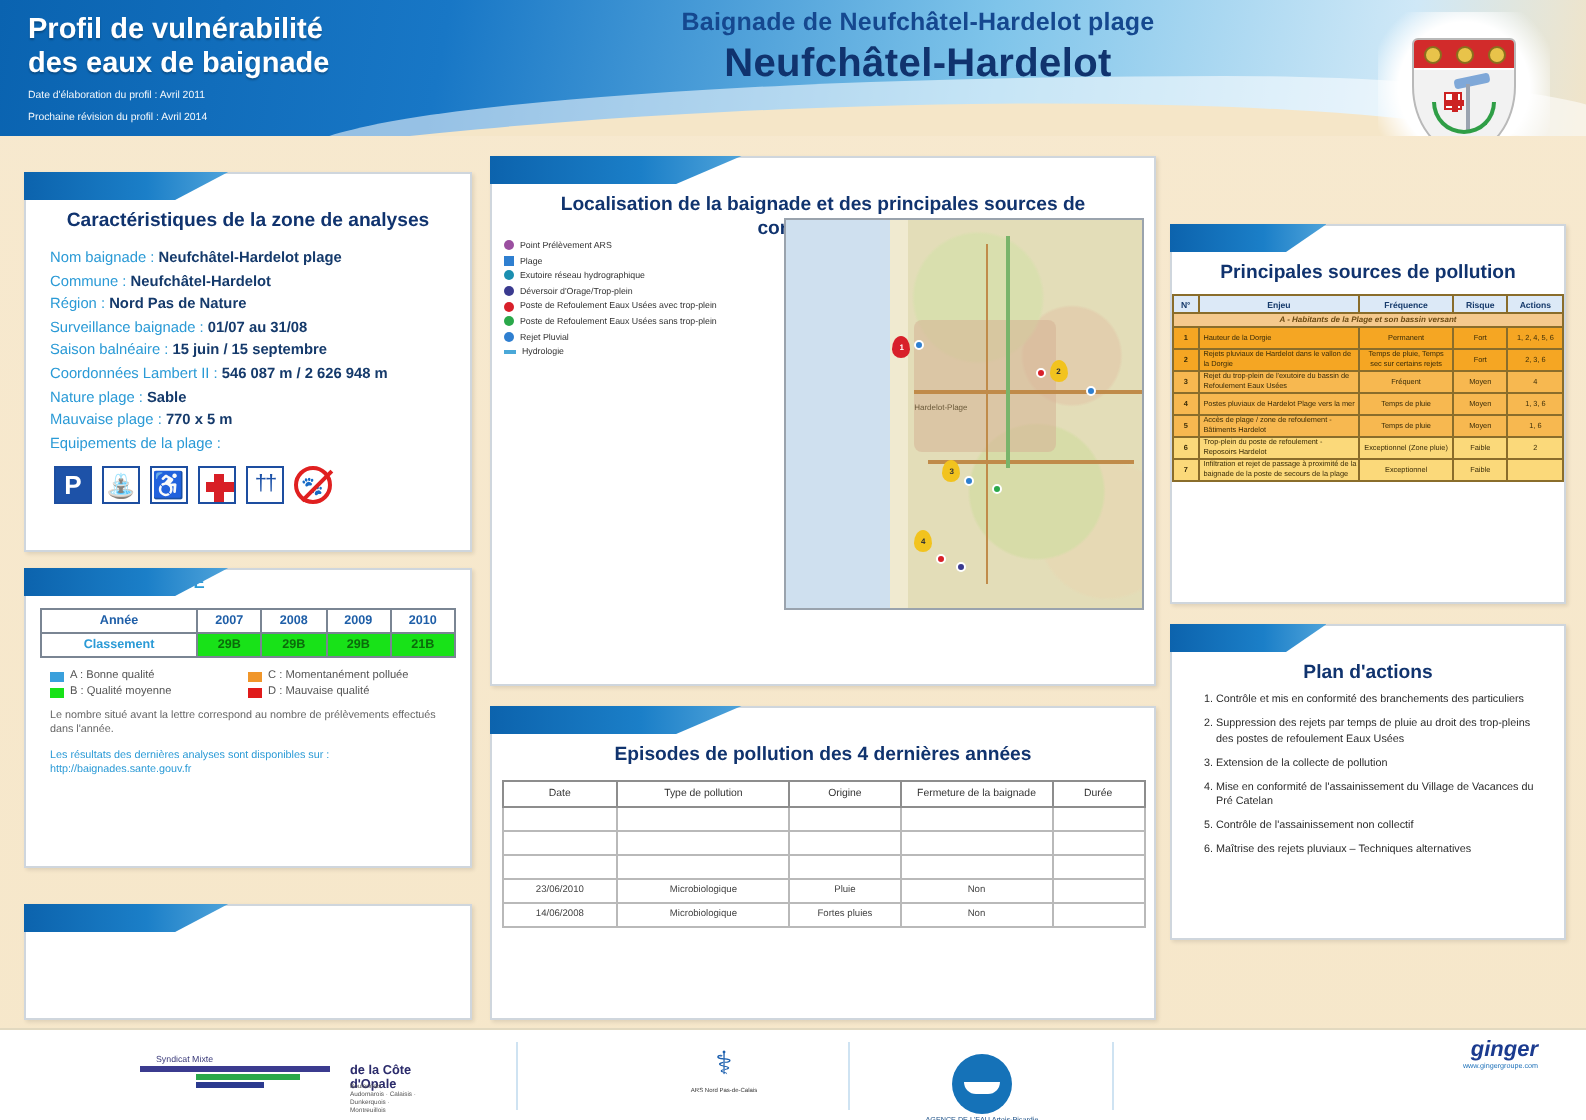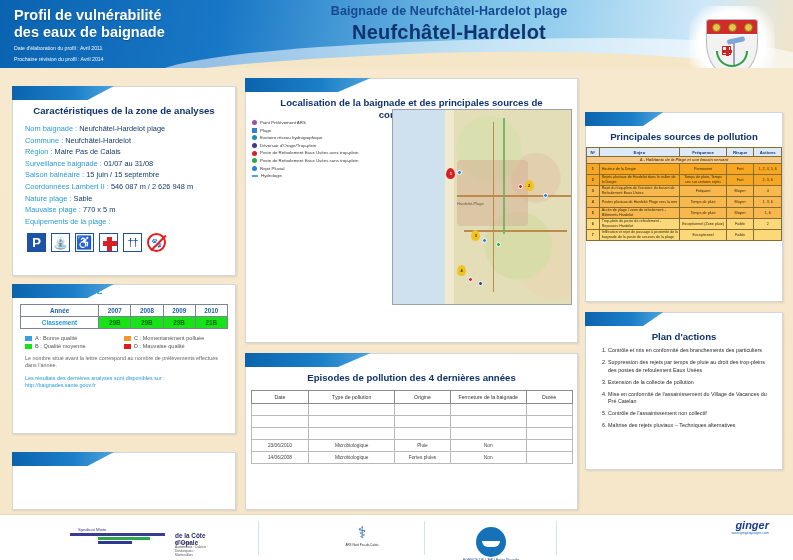--- a/index.html
+++ b/index.html
@@ -36,21 +36,21 @@
   }
   .brand {
     position: absolute; left: 14px; top: 7px; width: 250px; z-index: 4;
   }
   .brand .t1 {
     color:#fff; font-size: 14.5px; font-weight: bold; line-height: 17px;
     text-shadow: 0 1px 1px rgba(0,0,0,.25);
   }
   .brand .t2 { color:#fff; font-size: 5.2px; line-height: 6.6px; margin-top: 4px; opacity:.95;}
   .title-wrap {
-    position: absolute; left: 254px; top: 4px; width: 390px; text-align: center; z-index: 5;
+    position: absolute; left: 264px; top: 4px; width: 390px; text-align: center; z-index: 5;
   }
   .title-sub { color:#15488f; font-size: 12.5px; font-weight: bold; letter-spacing:.1px;}
   .title-main { color:#10336e; font-size: 20px; font-weight: bold; margin-top: 3px; letter-spacing:.2px;}
   .crest {
     position: absolute; right: 18px; top: 6px; width: 86px; height: 84px; z-index: 6;
     background: radial-gradient(circle at 50% 45%, #ffffff 52%, rgba(255,255,255,.25) 70%, rgba(255,255,255,0) 76%);
     display:flex; align-items:center; justify-content:center;
   }
   .shield {
     width: 52px; height: 58px; background:#f2f2f2;
@@ -81,21 +81,21 @@
   }
   .panel h2 {
     color:#10336e; font-size: 9.6px; font-weight: bold; text-align:center;
     margin: 18px 6px 4px; line-height: 12px;
   }
   .panel h2.left { text-align:left; margin-left: 12px; }
 
   
   .charac { font-size: 7.4px; line-height: 11.6px; padding: 2px 12px 0; }
   .charac .lbl { color:#2a9ad6; }
-  .charac .val { color:#153a6b; font-weight: normal; }
+  .charac .val { color:#153a6b; font-weight: bold; }
 
   .equip-row { display:flex; gap:5px; padding: 6px 0 0 14px; }
   .eq {
     width: 19px; height: 19px; border:1px solid #1d4ea0; background:#fff;
     display:flex; align-items:center; justify-content:center; position:relative;
   }
   .eq.blue { background:#1d52a8; }
   .eq .p { color:#fff; font-weight:bold; font-size: 13px; line-height:13px;}
   .eq .redcross:before{content:"";position:absolute;left:7px;top:2.5px;width:4.5px;height:14px;background:#d81f26;}
   .eq .redcross:after{content:"";position:absolute;top:7px;left:2.5px;width:14px;height:4.5px;background:#d81f26;}
@@ -234,21 +234,21 @@
 
   <div class="panel" style="left:12px; top:86px; width:224px; height:190px;">
     <div class="panel-tab"></div>
     <h2>Caractéristiques de la zone de analyses</h2>
     <div class="charac">
       <div><span class="lbl">Nom baignade :</span>
            <span class="val">Neufchâtel-Hardelot plage</span></div>
       <div><span class="lbl">Commune :</span>
            <span class="val">Neufchâtel-Hardelot</span></div>
       <div><span class="lbl">Région :</span>
-           <span class="val">Maire Pas de Calais</span></div>
+           <span class="val">Nord Pas de Nature</span></div>
       <div><span class="lbl">Surveillance baignade :</span>
            <span class="val">01/07 au 31/08</span></div>
       <div><span class="lbl">Saison balnéaire :</span>
            <span class="val">15 juin / 15 septembre</span></div>
       <div><span class="lbl">Coordonnées Lambert II :</span>
            <span class="val">546 087 m / 2 626 948 m</span></div>
       <div><span class="lbl">Nature plage :</span>
            <span class="val">Sable</span></div>
       <div><span class="lbl">Mauvaise plage :</span>
            <span class="val">770 x 5 m</span></div>

